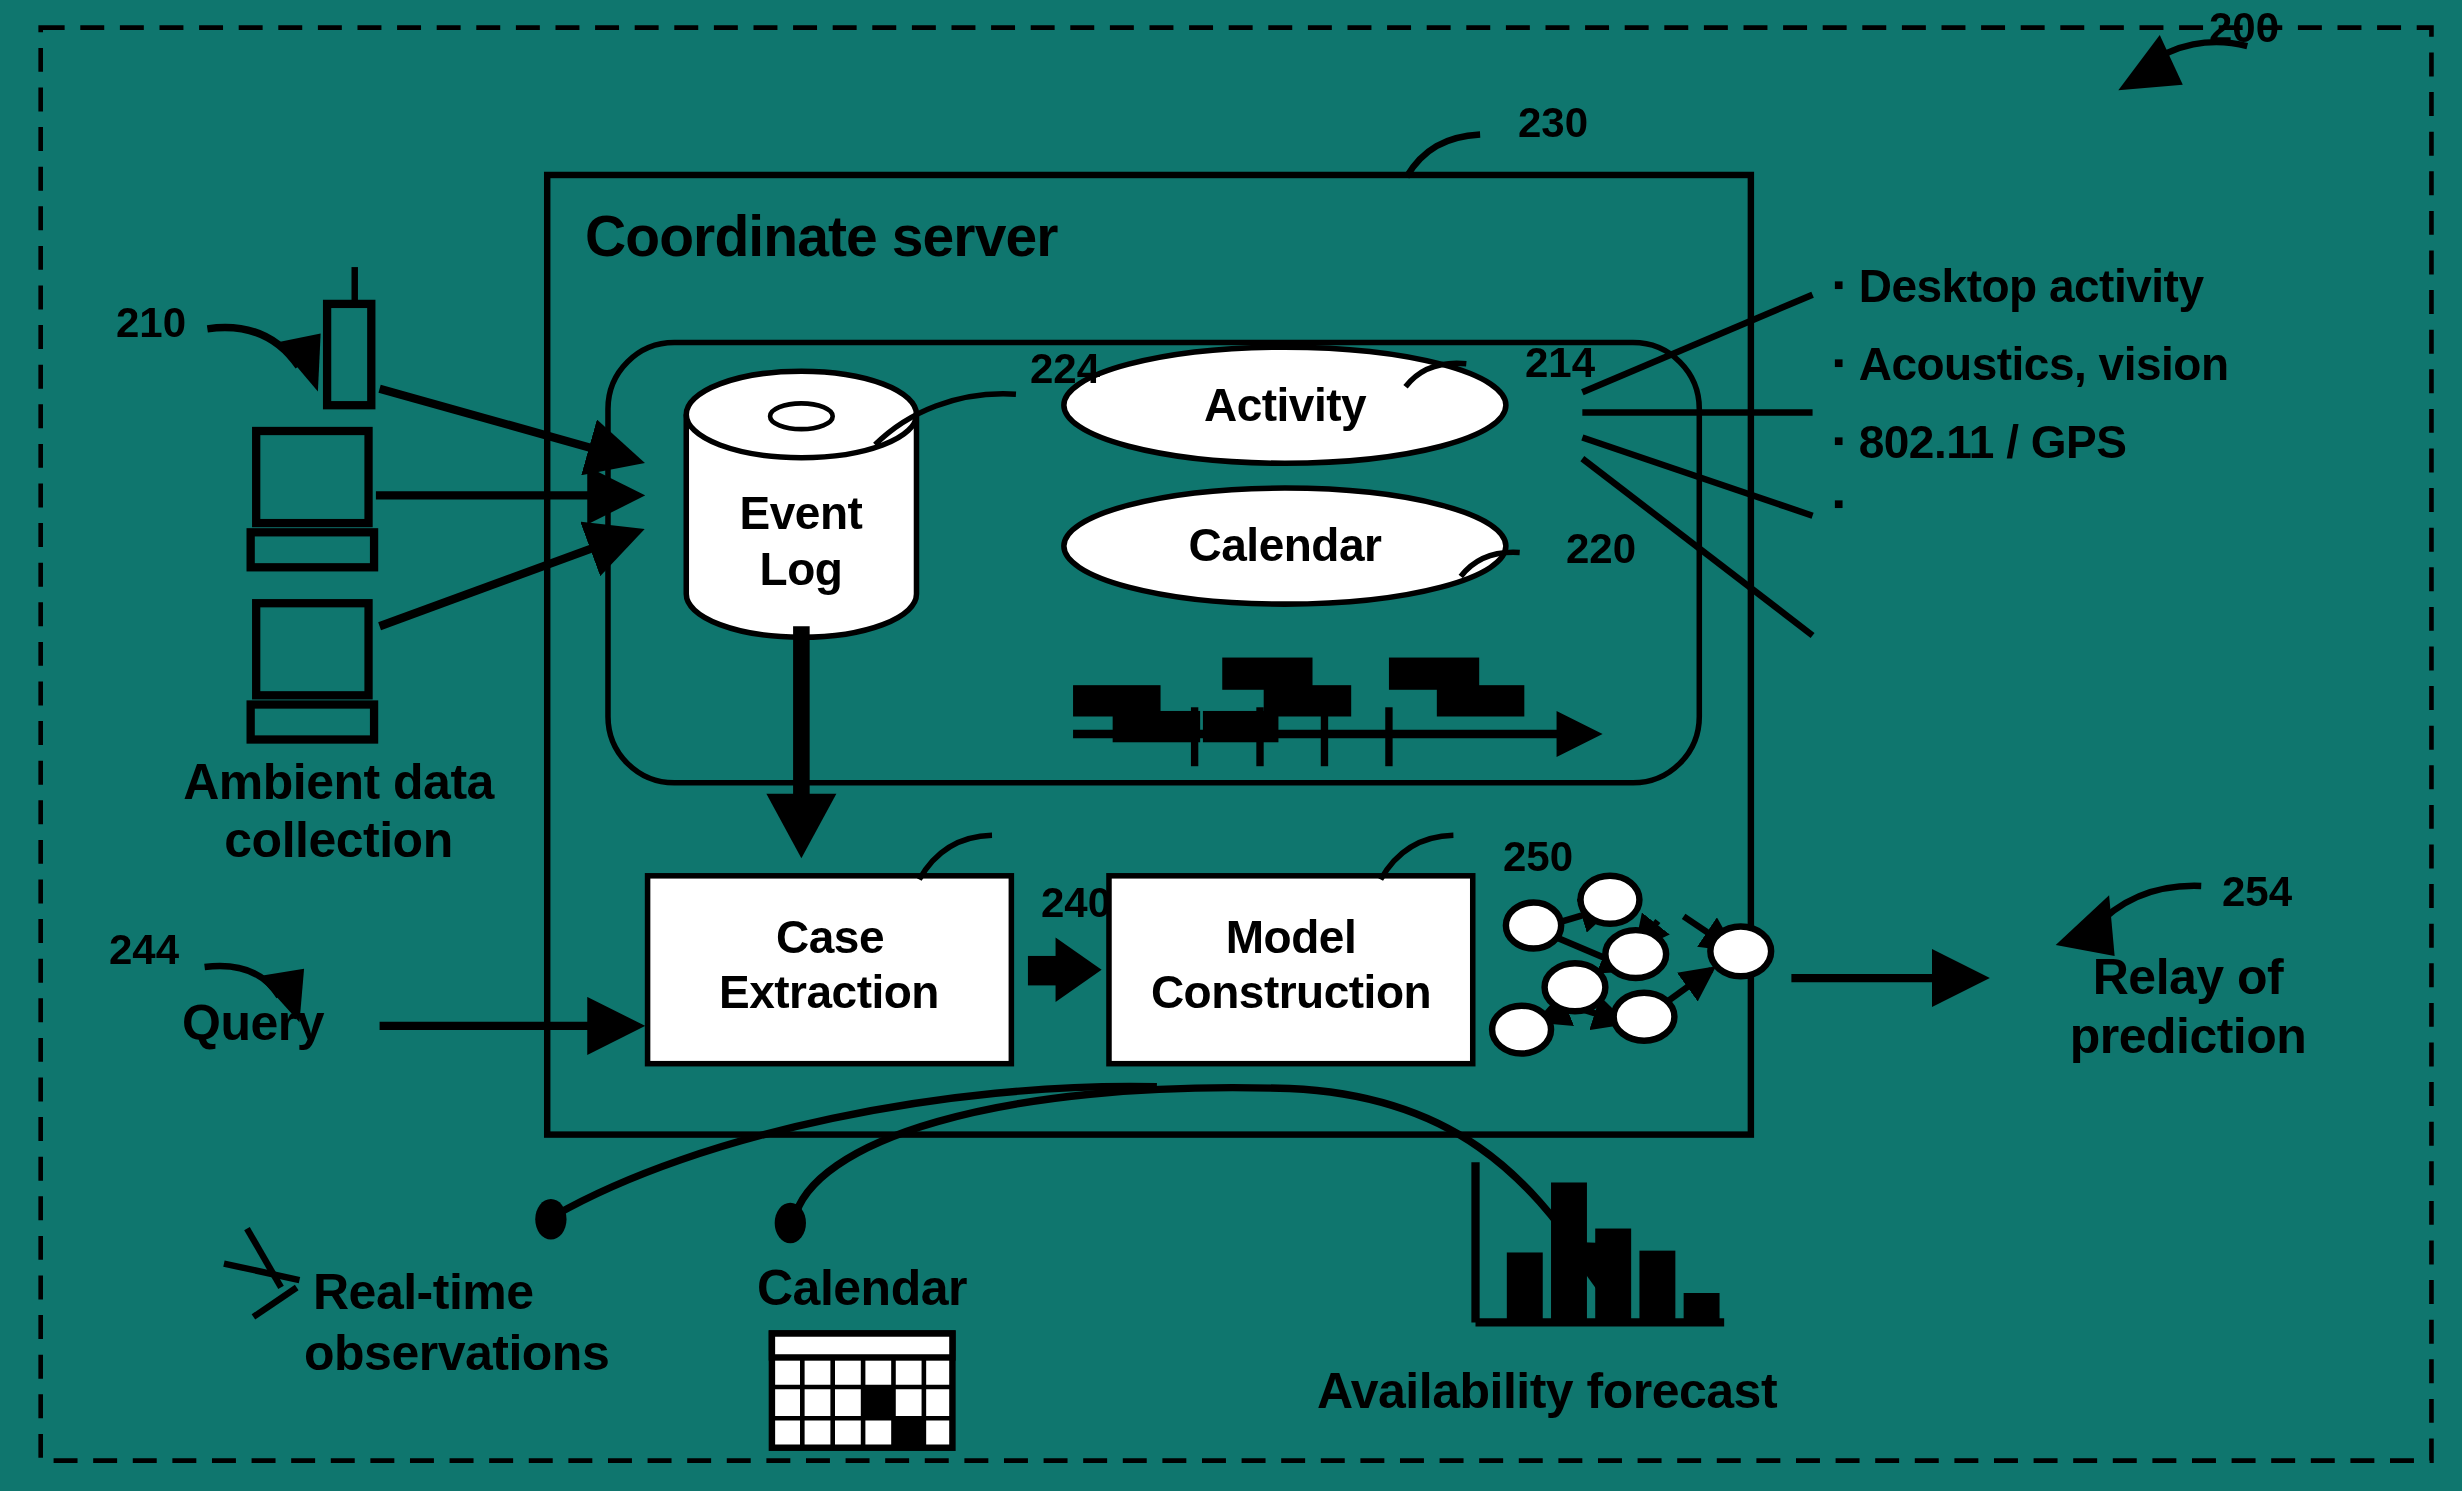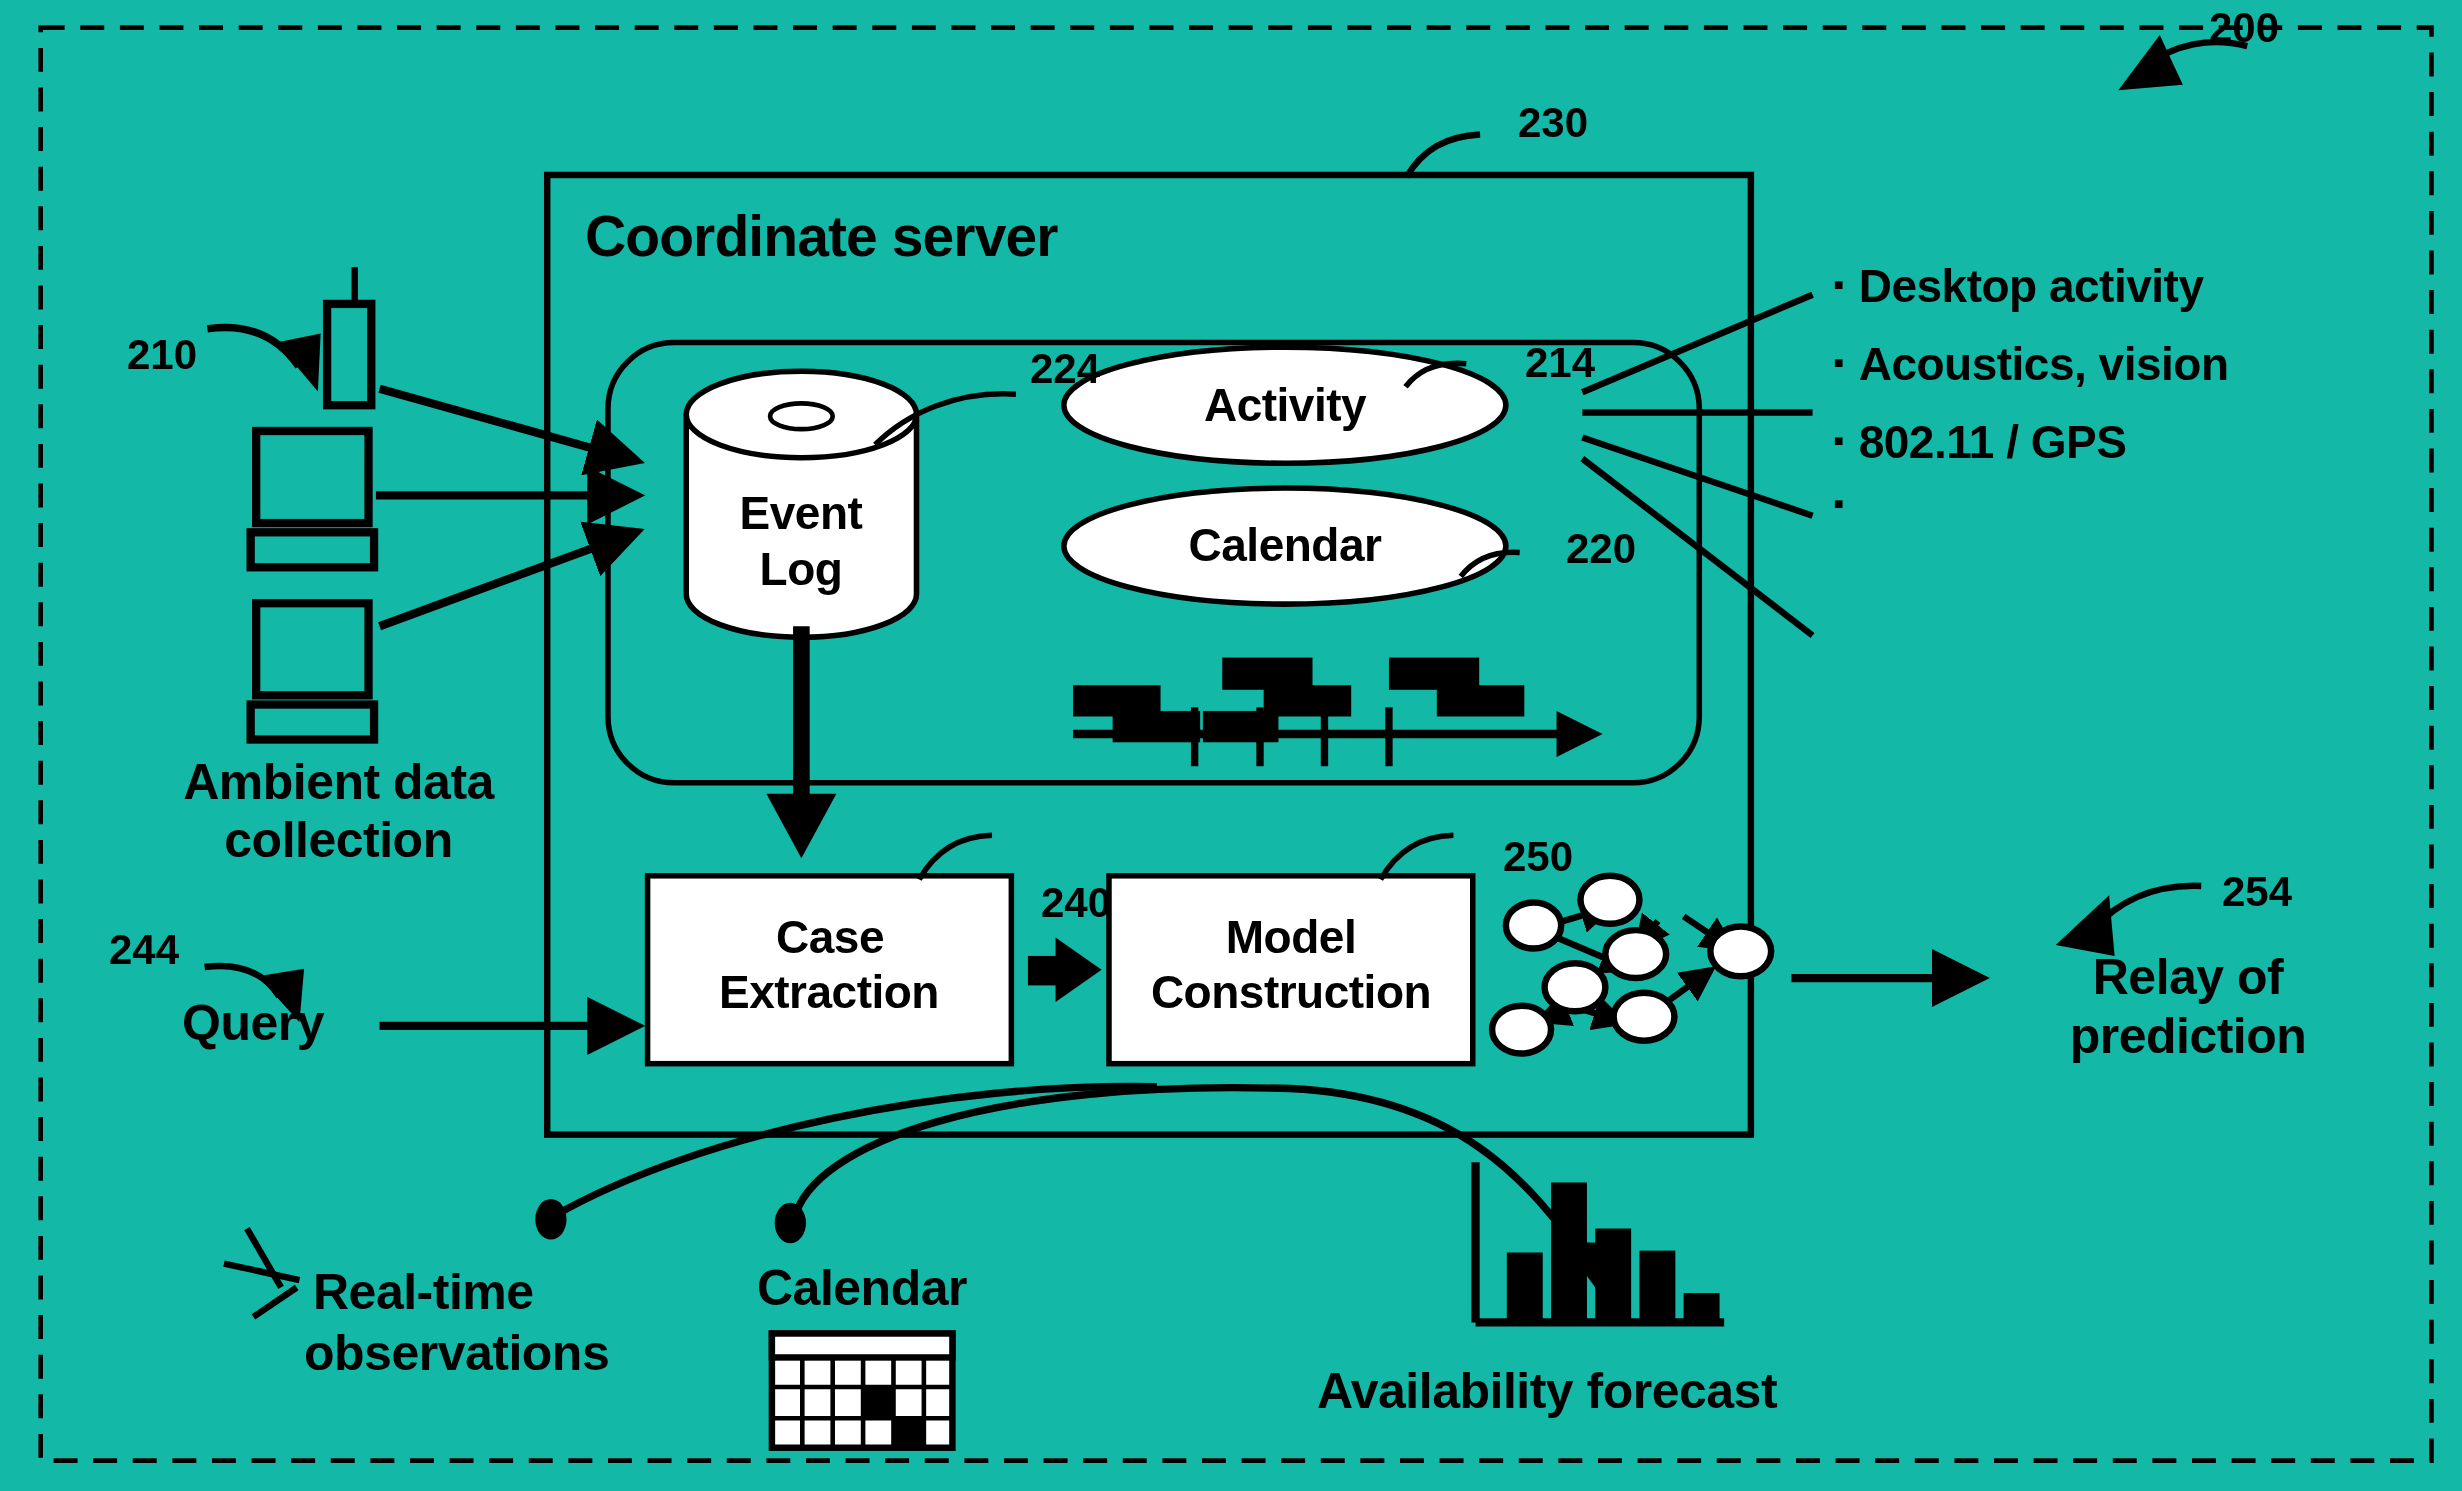--- a/index.html
+++ b/index.html
@@ -9,21 +9,21 @@
     background: #ffffff;
   }
   body {
     font-family: "Liberation Sans", sans-serif;
     color: #000000;
   }
   #figure-root {
     position: relative;
     width: 2462px;
     height: 1491px;
-    background: #14b8a6;
+    background: #0f766e;
     overflow: hidden;
   }
   #figure-svg {
     position: absolute;
     left: 0;
     top: 0;
     width: 2462px;
     height: 1491px;
   }
   
@@ -278,21 +278,21 @@
     </g>
 
   </svg>
 
   <div class="lbl refnum" style="left:2209px; top:3.7px;">200</div>
 
   <div class="lbl refnum" style="left:1518px; top:99px;">230</div>
 
   <div class="lbl server-title" style="left:585px; top:205px;">Coordinate server</div>
 
-  <div class="lbl refnum" style="left:127px; top:299px;margin-top:32px;">210</div>
+  <div class="lbl refnum" style="left:116px; top:299px;">210</div>
 
   <div class="lbl refnum" style="left:1030px; top:345px;">224</div>
 
   <div class="lbl refnum" style="left:1525px; top:339px;">214</div>
 
   <div class="lbl refnum" style="left:1566px; top:525px;">220</div>
 
   <div class="lbl node-txt ctr" style="left:686px; top:488px; width:230px;">Event</div>
   <div class="lbl node-txt ctr" style="left:686px; top:544px; width:230px;">Log</div>
 

